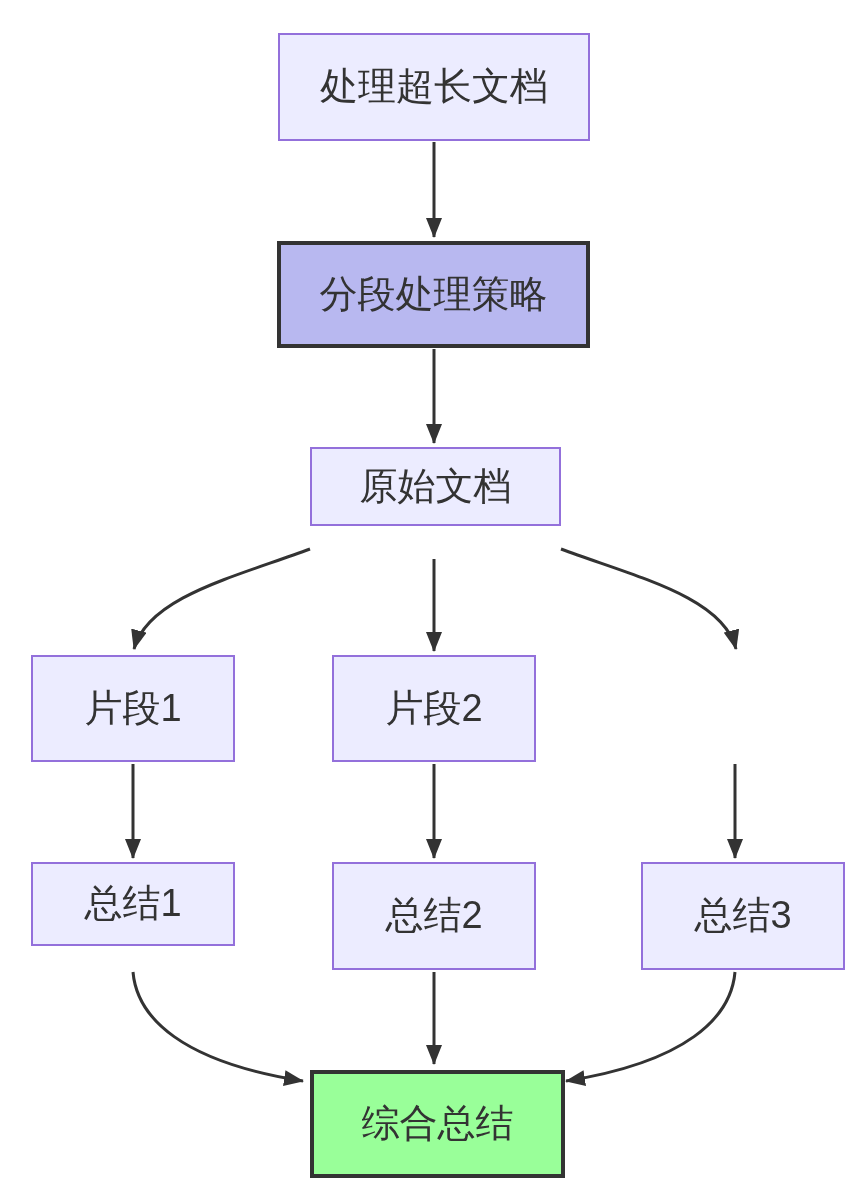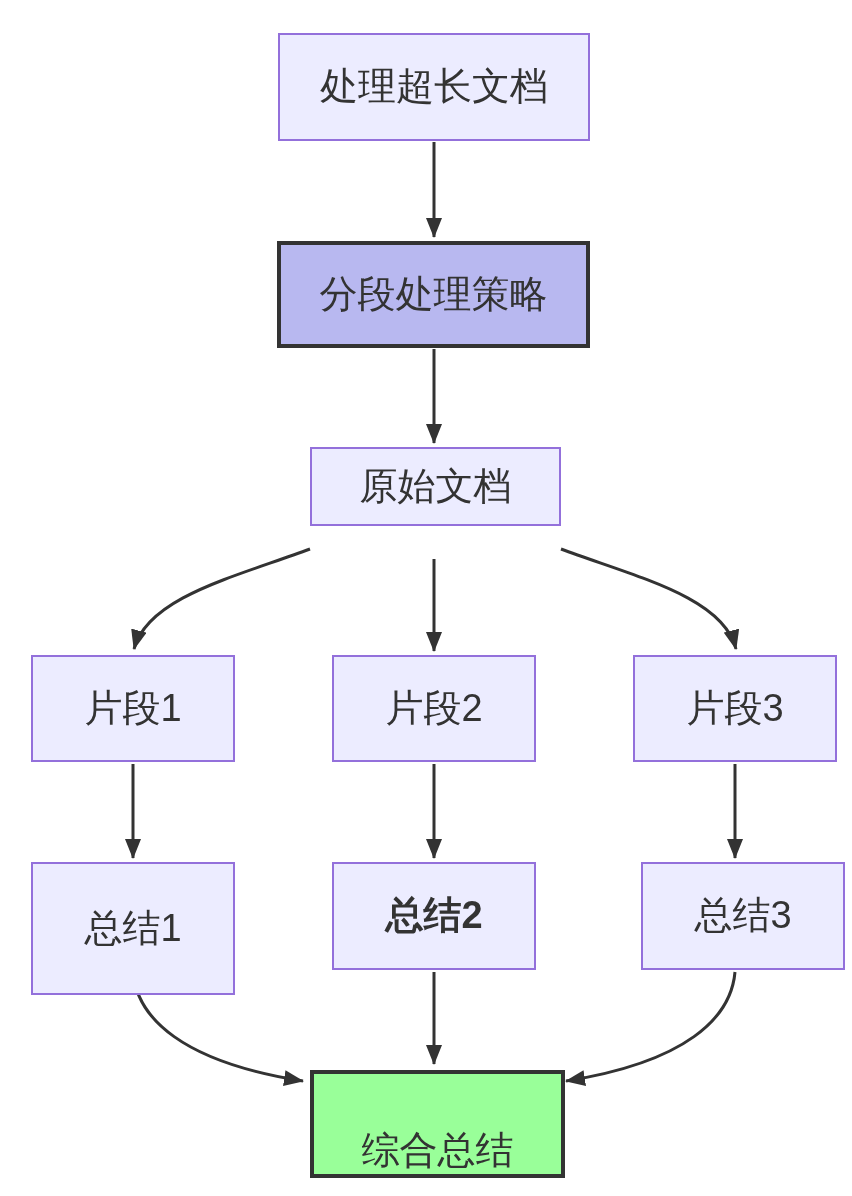--- a/index.html
+++ b/index.html
@@ -44,21 +44,20 @@
     text-align:center;
     white-space:nowrap;
   }
   .node.emphasis{
     background:var(--emphasis-fill);
     border:4px solid var(--emphasis-border);
   }
   .node.success{
     background:var(--success-fill);
     border:4px solid var(--success-border);
-    align-items:flex-end;
   }
   .edge-path{
     fill:none;
     stroke:var(--edge);
     stroke-width:3px;
   }
 </style>
 </head>
 <body>
 
@@ -96,29 +95,26 @@
   </div>
 
   <div class="node" style="left:31px;top:655px;width:204px;height:107px;">
     <span>片段1</span>
   </div>
 
   <div class="node" style="left:332px;top:655px;width:204px;height:107px;">
     <span>片段2</span>
   </div>
 
-  <div class="node" style="left:633px;top:655px;width:204px;height:107px;">
-    <span>片段3</span>
-  </div>
 
-  <div class="node" style="left:31px;top:862px;width:204px;height:133px;">
+  <div class="node" style="left:31px;top:862px;width:204px;height:84px;">
     <span>总结1</span>
   </div>
 
-  <div class="node" style="left:332px;top:862px;width:204px;height:108px;font-weight:bold;">
+  <div class="node" style="left:332px;top:862px;width:204px;height:108px;">
     <span>总结2</span>
   </div>
 
   <div class="node" style="left:633px;top:862px;width:204px;height:108px;margin-left:8px;">
     <span>总结3</span>
   </div>
 
   <div class="node success" style="left:310px;top:1070px;width:255px;height:108px;">
     <span>综合总结</span>
   </div>

